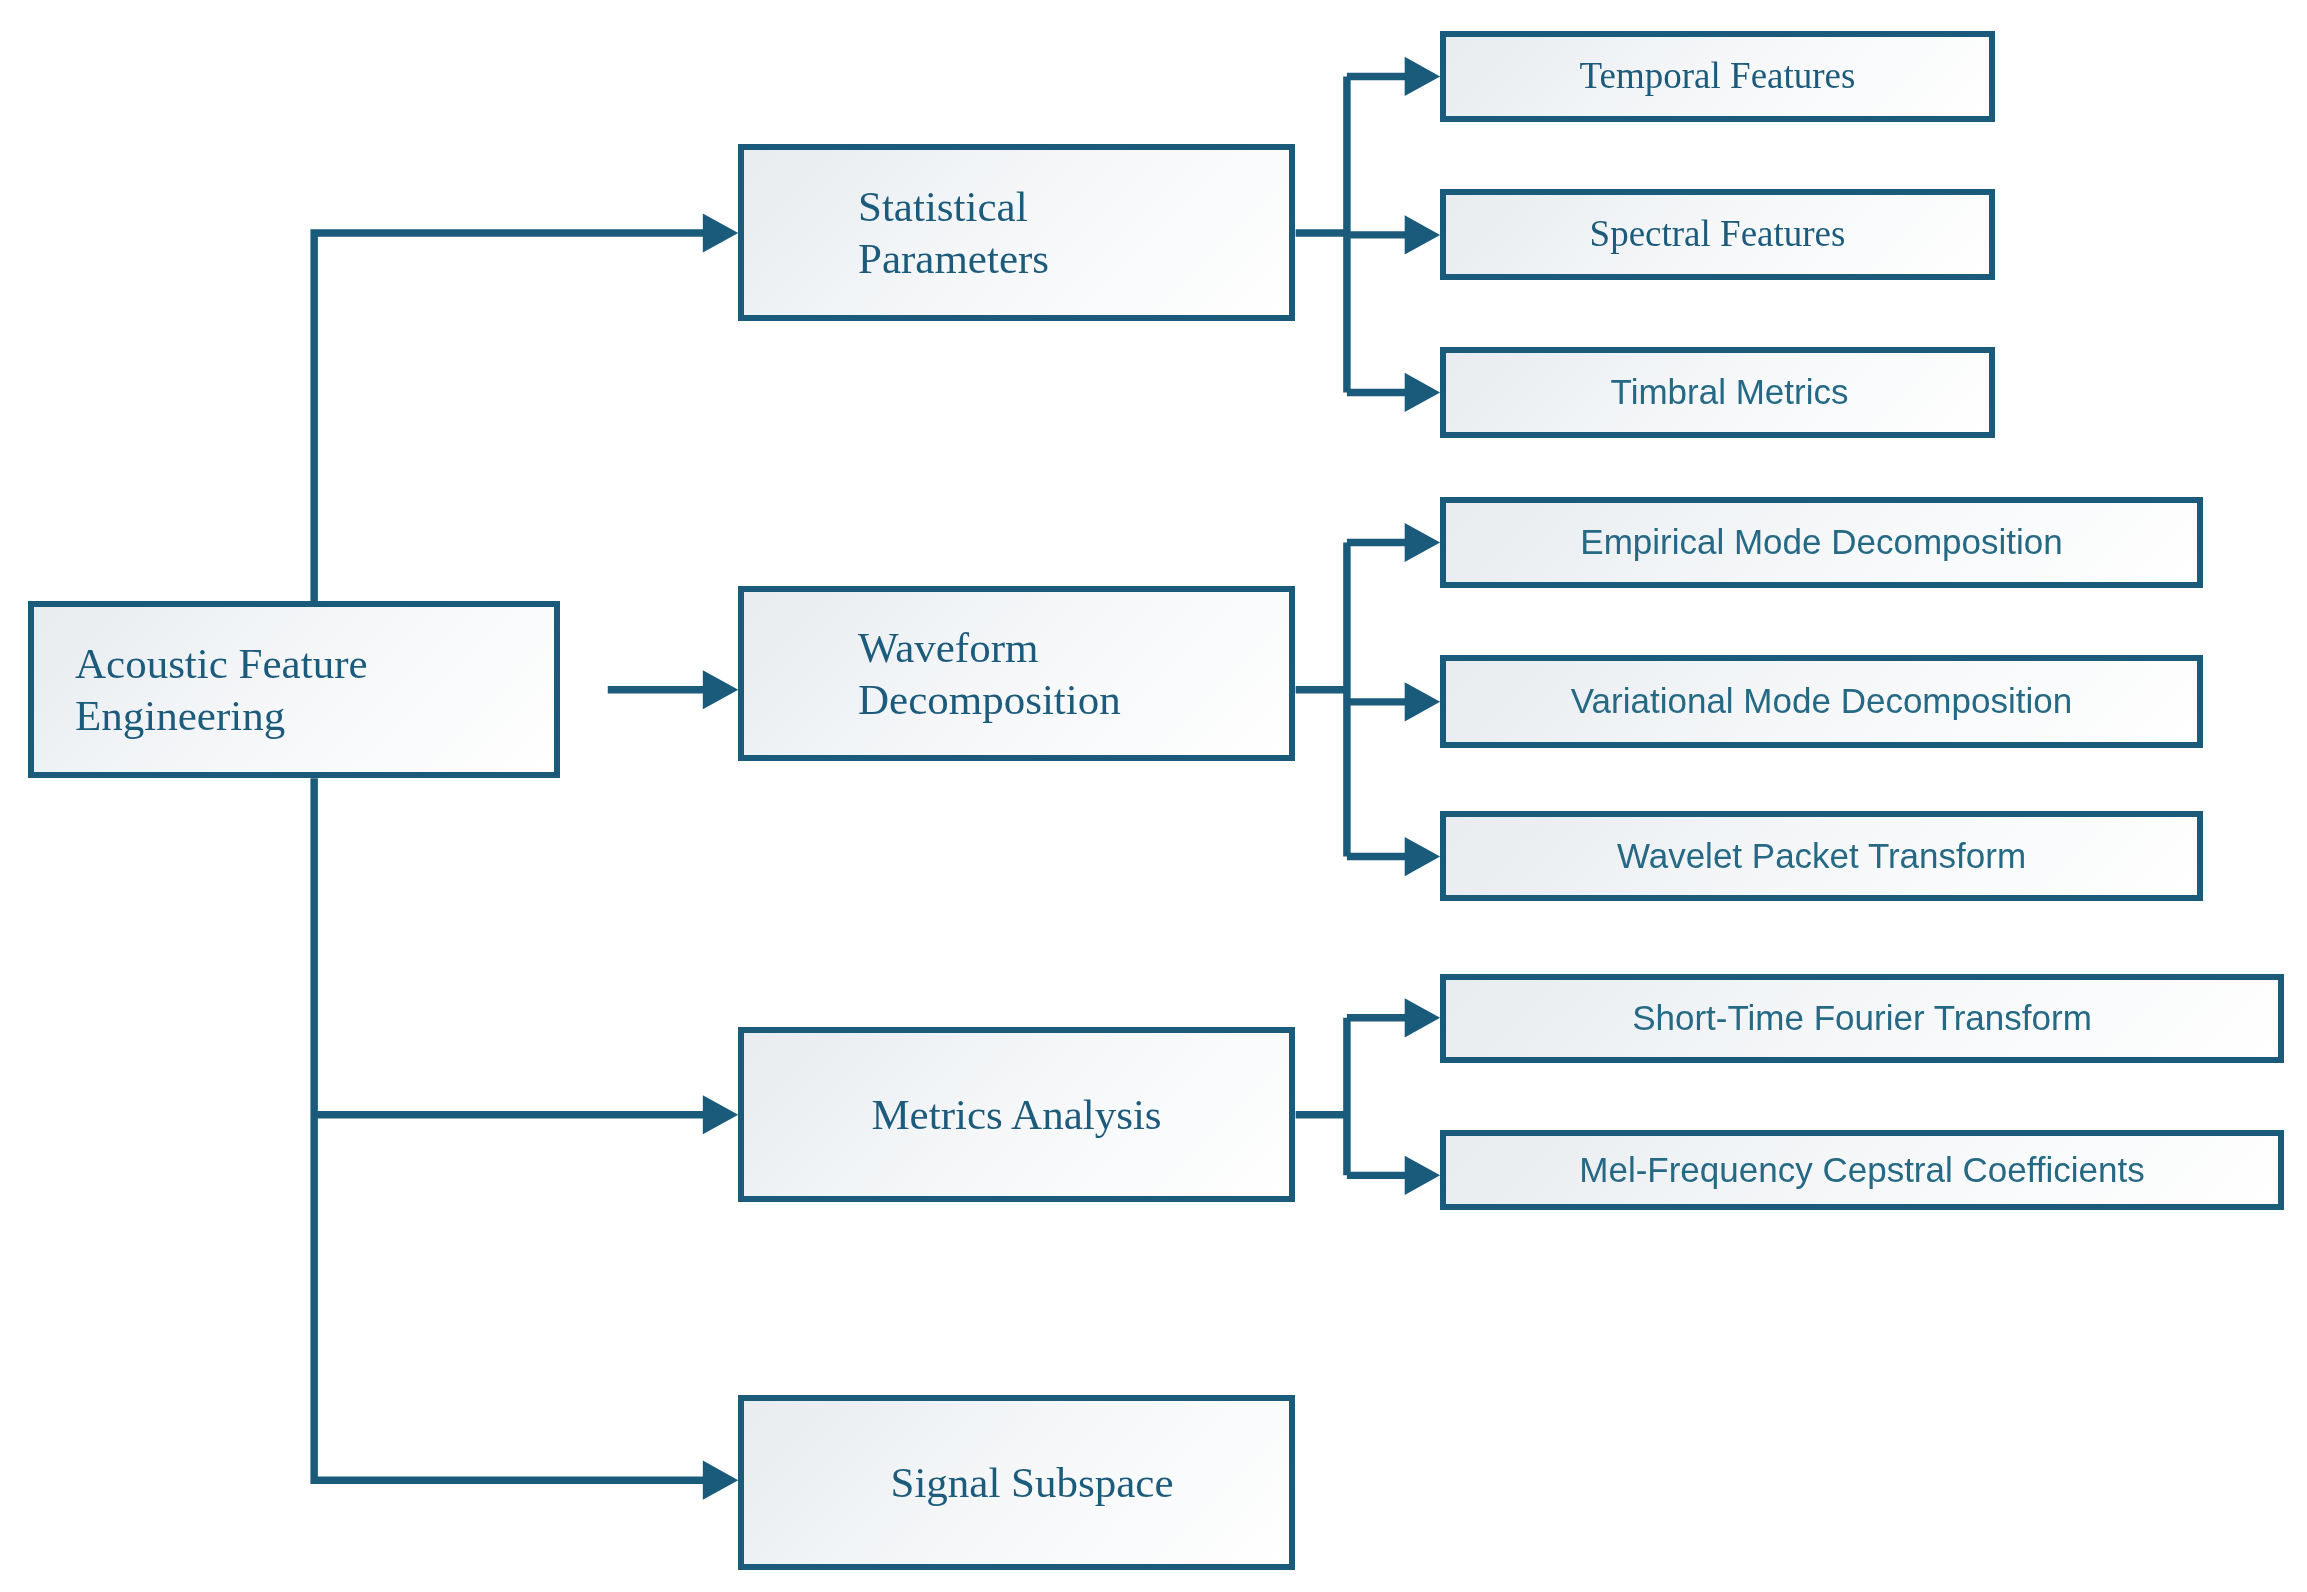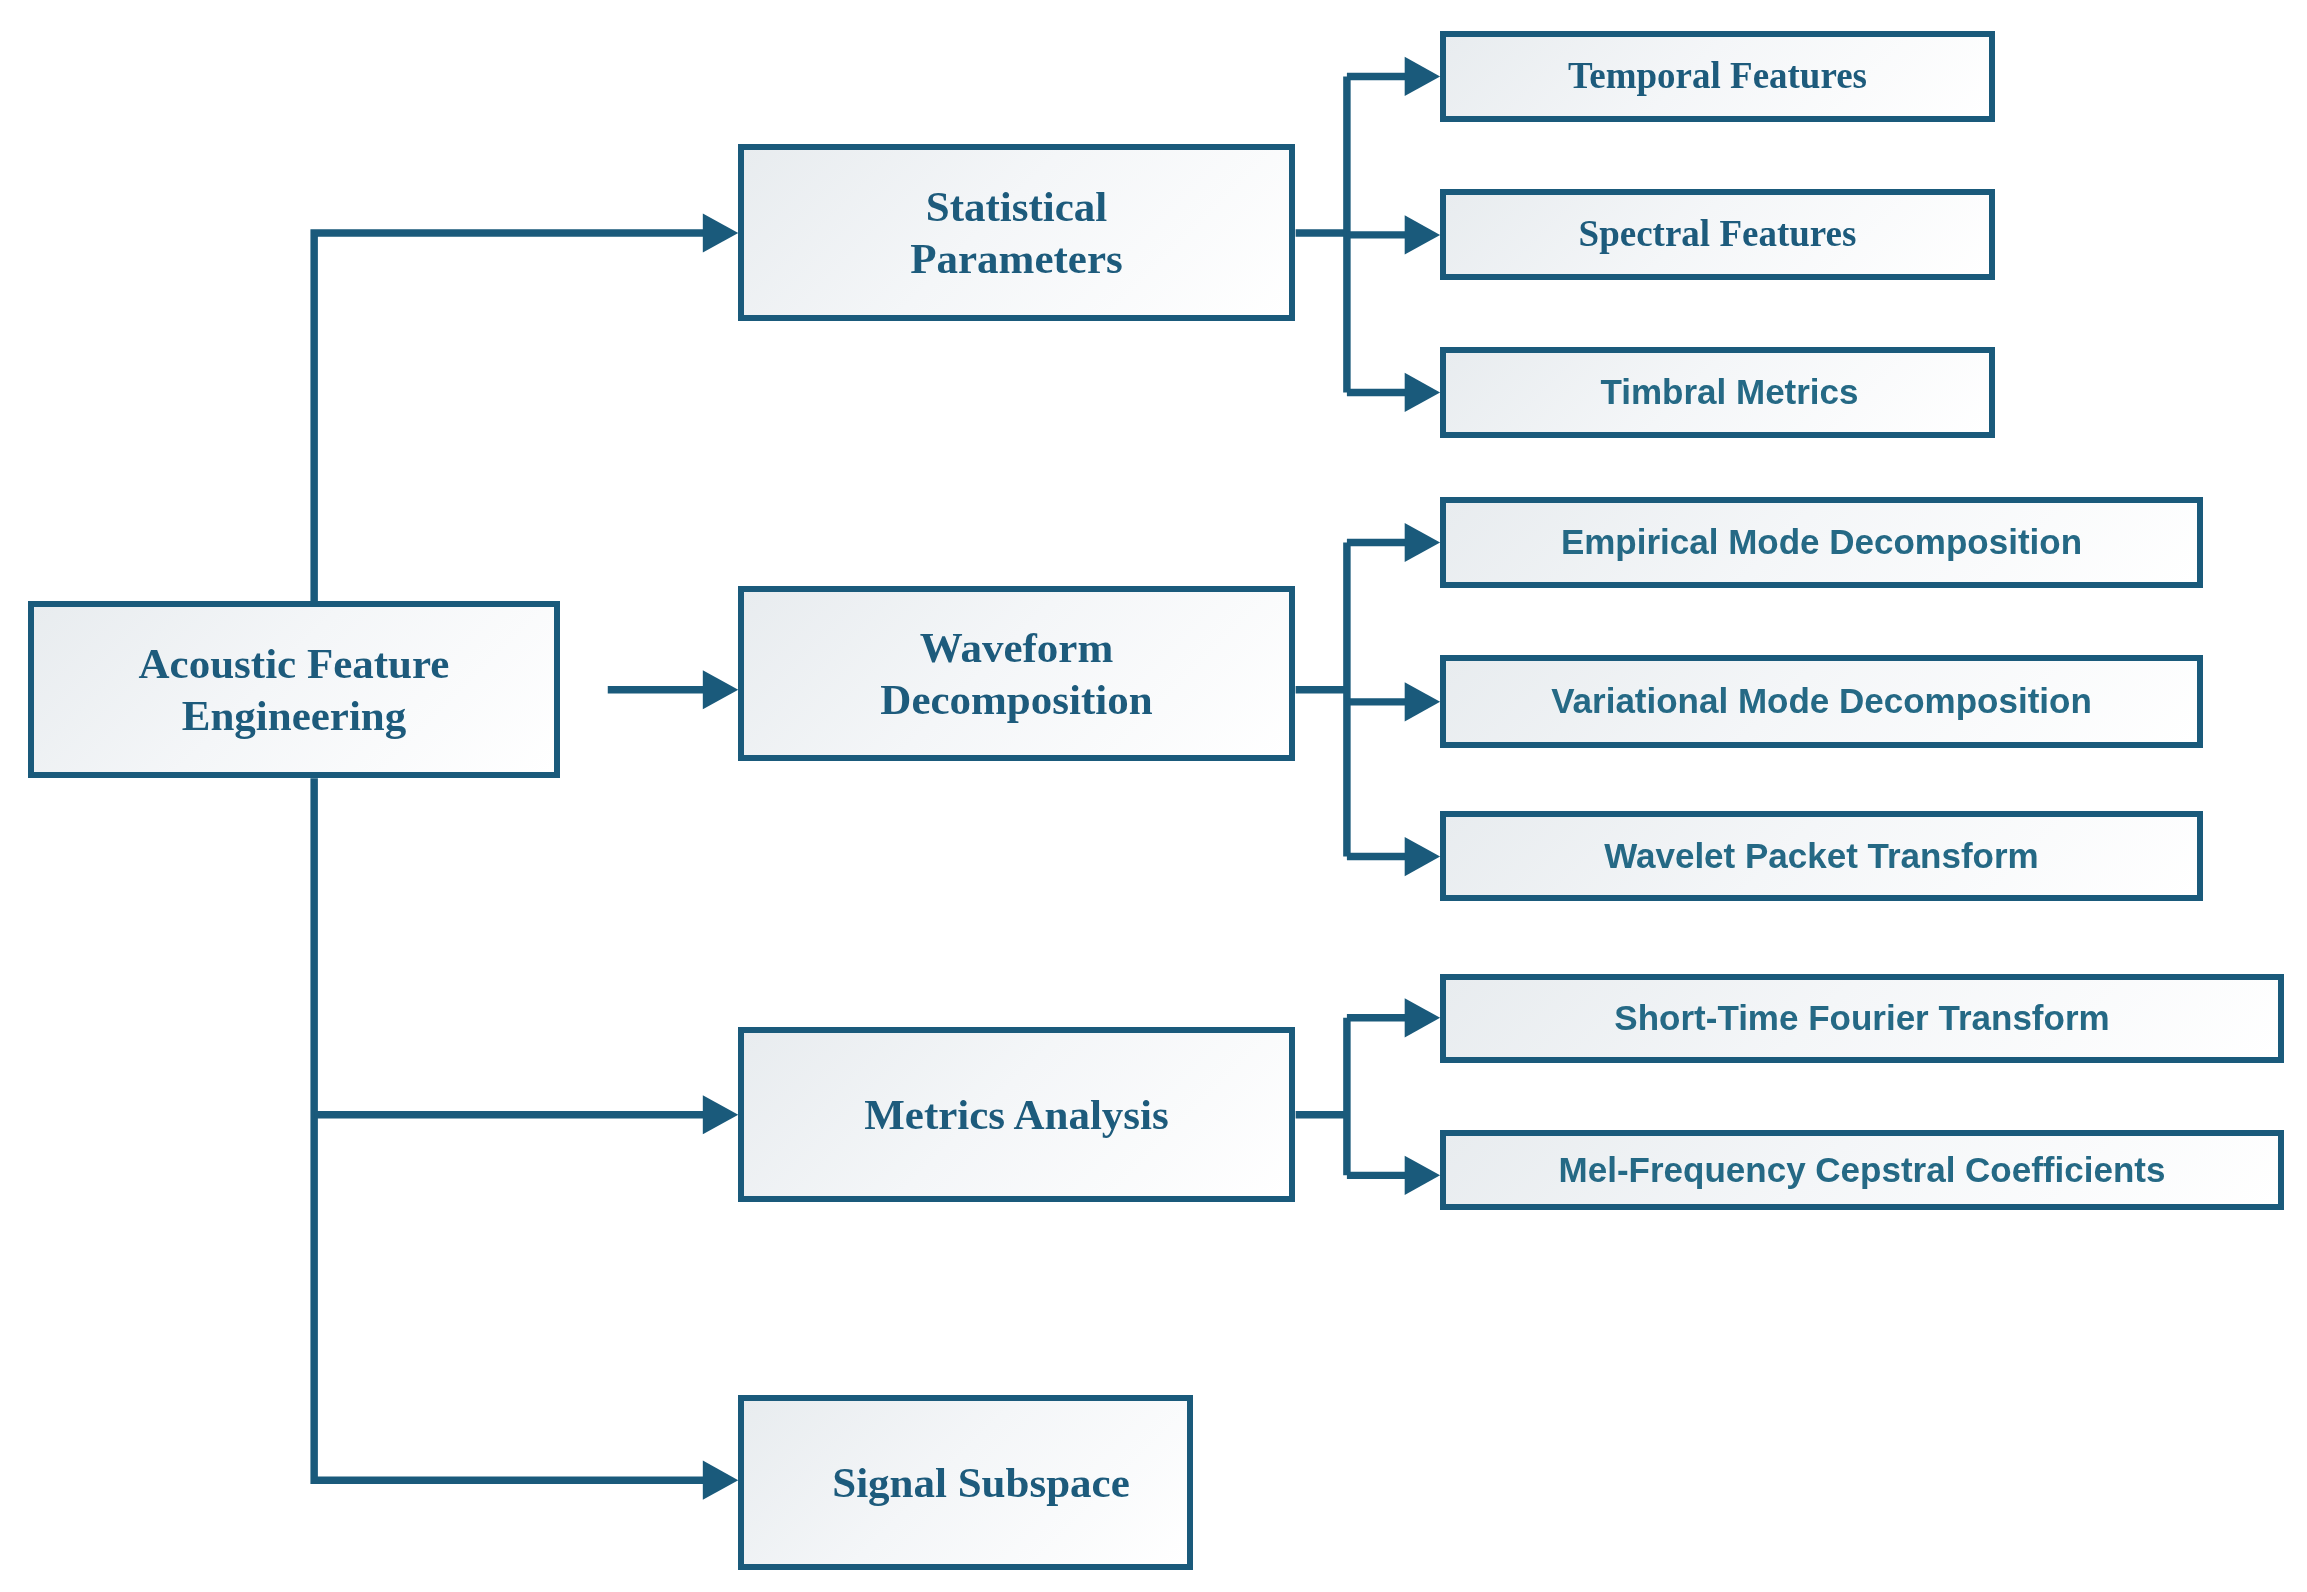--- a/index.html
+++ b/index.html
@@ -11,22 +11,21 @@
   }
   .connectors{position:absolute;left:0;top:0;width:2307px;height:1592px;}
   .node{
     position:absolute;
     box-sizing:border-box;
     border:6.5px solid #1a5a7b;
     background:linear-gradient(135deg,#e8ecef 0%,#f4f6f8 45%,#ffffff 100%);
     display:flex;
     align-items:center;
     justify-content:center;
-    text-align:center;
-    font-weight:bold;
+    text-align:left;
   }
   .serif{
     font-family:"Liberation Serif","DejaVu Serif",serif;
     color:#1d5b7c;
     font-size:43px;
     line-height:1.2;
   }
   .serif-sm{
     font-family:"Liberation Serif","DejaVu Serif",serif;
     color:#1d5b7c;
@@ -97,21 +96,21 @@
 
   <div class="node serif wrap-narrow" style="left:738px;top:144px;width:557px;height:177px;">
     <span>Statistical Parameters</span>
   </div>
   <div class="node serif wrap-narrow" style="left:738px;top:586px;width:557px;height:175px;">
     <span>Waveform Decomposition</span>
   </div>
   <div class="node serif" style="left:738px;top:1027px;width:557px;height:175px;">
     <span>Metrics Analysis</span>
   </div>
-  <div class="node serif" style="left:738px;top:1395px;width:455px;height:175px;padding-left:31px;">
+  <div class="node serif" style="left:738px;top:1395px;width:557px;height:175px;padding-left:31px;">
     <span>Signal Subspace</span>
   </div>
 
   <div class="node serif-sm" style="left:1440px;top:31px;width:555px;height:91px;">
     <span>Temporal Features</span>
   </div>
   <div class="node serif-sm" style="left:1440px;top:189px;width:555px;height:91px;">
     <span>Spectral Features</span>
   </div>
   <div class="node sans" style="left:1440px;top:347px;width:555px;height:91px;padding-left:24px;">

